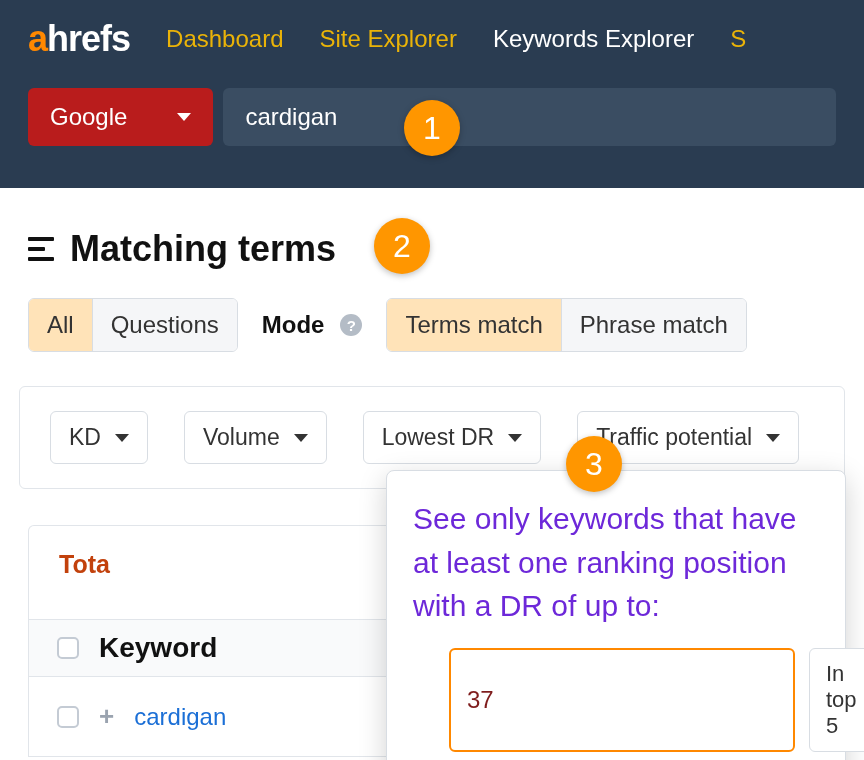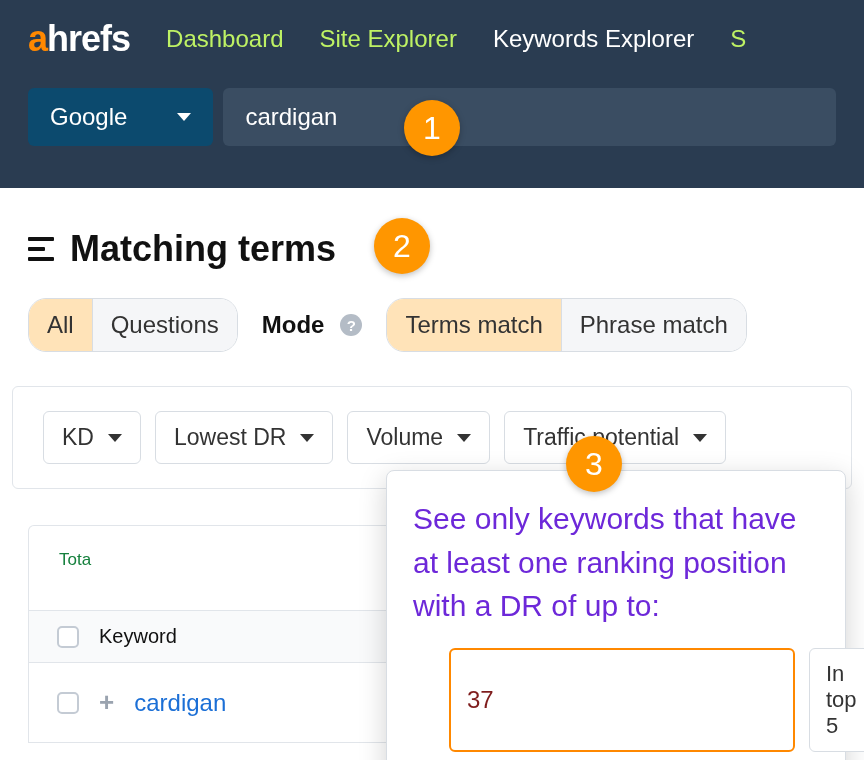--- a/index.html
+++ b/index.html
@@ -21,38 +21,38 @@
       gap: 36px;
     }
     .logo {
       font-size: 36px;
       font-weight: 900;
       letter-spacing: -1px;
       color: #fff;
     }
     .logo .a { color: #ff8800; }
     .nav-item {
-      color: #bef264;
+      color: #eab308;
       font-size: 24px;
       font-weight: 400;
       cursor: pointer;
     }
     .nav-item.active { color: #fff; }
 
     
     .search-bar {
       background: #2a3c51;
       height: 110px;
       display: flex;
       align-items: flex-start;
       padding: 10px 28px 0;
       gap: 10px;
     }
     .engine-select {
-      background: #0c4a6e;
+      background: #b91c1c;
       color: #fff;
       font-size: 24px;
       padding: 14px 22px;
       border-radius: 6px;
       display: flex;
       align-items: center;
       gap: 50px;
       cursor: pointer;
       height: 58px;
     }
@@ -110,21 +110,21 @@
 
     
     .tabs-row {
       display: flex;
       align-items: center;
       padding: 10px 28px 0;
       gap: 24px;
     }
     .tab-group {
       display: flex;
-      border-radius: 18px;
+      border-radius: 6px;
       overflow: hidden;
       border: 1px solid #d8dde3;
     }
     .tab {
       padding: 12px 18px;
       font-size: 24px;
       color: #333;
       background: #f5f6f8;
       cursor: pointer;
       border-right: 1px solid #d8dde3;
@@ -148,26 +148,26 @@
       color: #fff;
       font-size: 15px;
       font-weight: 700;
       display: inline-flex;
       align-items: center;
       justify-content: center;
     }
 
     
     .filter-box {
-      margin: 34px 12px 0;
+      margin: 34px 19px 0;
       border: 1px solid #e1e5ea;
       border-radius: 6px;
       padding: 24px 30px;
       display: flex;
-      gap: 14px;
+      gap: 36px;
       position: relative;
       background: #fff;
     }
     .filter-btn {
       border: 1px solid #d8dde3;
       background: #fff;
       border-radius: 6px;
       padding: 12px 18px;
       font-size: 23px;
       color: #333;
@@ -191,41 +191,41 @@
     .results-header {
       display: flex;
       align-items: baseline;
       gap: 28px;
       padding: 24px 30px 40px;
       border: 1px solid #e1e5ea;
       border-radius: 6px 6px 0 0;
       border-bottom: none;
     }
     .keyword-count { font-size: 25px; font-weight: 700; }
-    .total-label { font-size: 17px; color: #15803d; font-weight:400; }
+    .total-label { font-size: 25px; color: #c2410c; font-weight:700; }
 
     
     .table-head {
       display: flex;
       align-items: center;
       padding: 12px 28px;
       border-top: 1px solid #e1e5ea;
       border-left: 1px solid #e1e5ea;
       border-right: 1px solid #e1e5ea;
       background: #f9fafb;
       gap: 20px;
     }
     .checkbox {
       width: 22px; height: 22px;
       border: 2px solid #c4cbd4;
       border-radius: 5px;
       background: #fff;
       cursor: pointer;
     }
-    .col-keyword-label { font-size: 20px; font-weight: 400; color:#111; }
+    .col-keyword-label { font-size: 28px; font-weight: 700; color:#111; }
     .col-v { margin-left: auto; font-size: 23px; font-weight: 700; }
 
     
     .table-row {
       display: flex;
       align-items: center;
       padding: 24px 28px;
       border: 1px solid #e1e5ea;
       border-top: 1px solid #e1e5ea;
       gap: 20px;
@@ -357,25 +357,25 @@
     <div class="tab">Phrase match</div>
   </div>
 </div>
 
 <div class="filter-box">
   <div class="filter-btn">
     <span>KD</span>
     <span class="caret-dark"></span>
   </div>
   <div class="filter-btn">
+    <span>Volume</span>
+    <span class="caret-dark"></span>
+  </div>
+  <div class="filter-btn">
     <span>Lowest DR</span>
-    <span class="caret-dark"></span>
-  </div>
-  <div class="filter-btn">
-    <span>Volume</span>
     <span class="caret-dark"></span>
   </div>
   <div class="filter-btn">
     <span>Traffic potential</span>
     <span class="caret-dark"></span>
   </div>
 </div>
 
 <div class="results-area">
   <div class="results-header">

